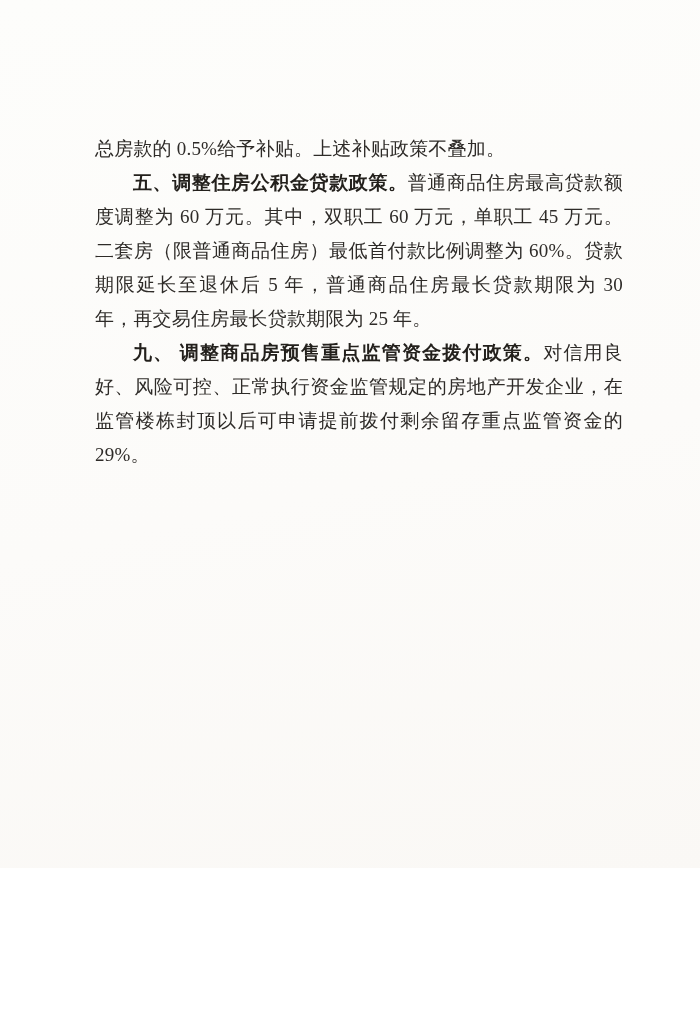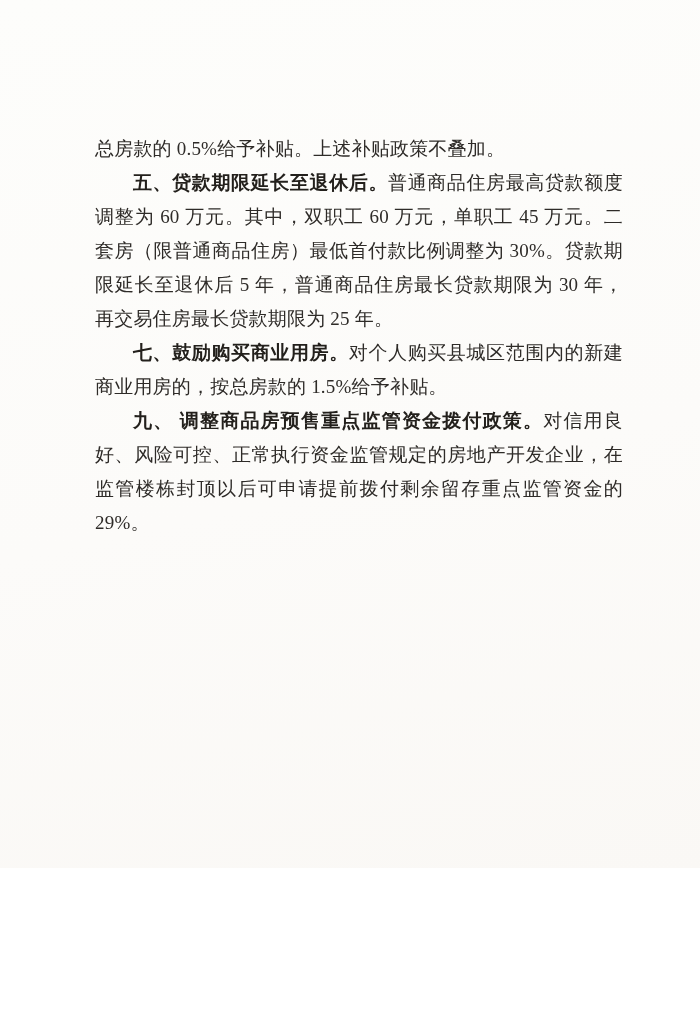--- a/index.html
+++ b/index.html
@@ -93,24 +93,23 @@
 </style>
 </head>
 <body>
 
 <div class="page">
 
   <div class="doc">
     <p class="cont"><span>总房款的 0.5%给予补贴。上述补贴政策不叠加。</span></p>
 
 
-    <p><span class="hd">五、贷款期限延长至退休后。</span><span>普通商品住房最高贷款额度调整为 60 万元。其中，双职工 60 万元，单职工 45 万元。二套房（限普通商品住房）最低首付款比例调整为 30%。贷款期限延长至退休后 5 年，普通商品住房最长贷款期限为 30 年，再交易住房最长贷款期限为 25 年。</span></p>
+    <p><span class="hd">五、调整住房公积金贷款政策。</span><span>普通商品住房最高贷款额度调整为 60 万元。其中，双职工 60 万元，单职工 45 万元。二套房（限普通商品住房）最低首付款比例调整为 60%。贷款期限延长至退休后 5 年，普通商品住房最长贷款期限为 30 年，再交易住房最长贷款期限为 25 年。</span></p>
 
 
-    <p><span class="hd">七、鼓励购买商业用房。</span><span>对个人购买县城区范围内的新建商业用房的，按总房款的 1.5%给予补贴。</span></p>
 
 
     <p><span class="hd">九、 调整商品房预售重点监管资金拨付政策。</span><span>对信用良好、风险可控、正常执行资金监管规定的房地产开发企业，在监管楼栋封顶以后可申请提前拨付剩余留存重点监管资金的 29%。</span></p>
 
   </div>
 
   <div class="pageno">— 3 —</div>
 
   <div class="smudge smudge-left"></div>
   <div class="smudge smudge-pink"></div>

